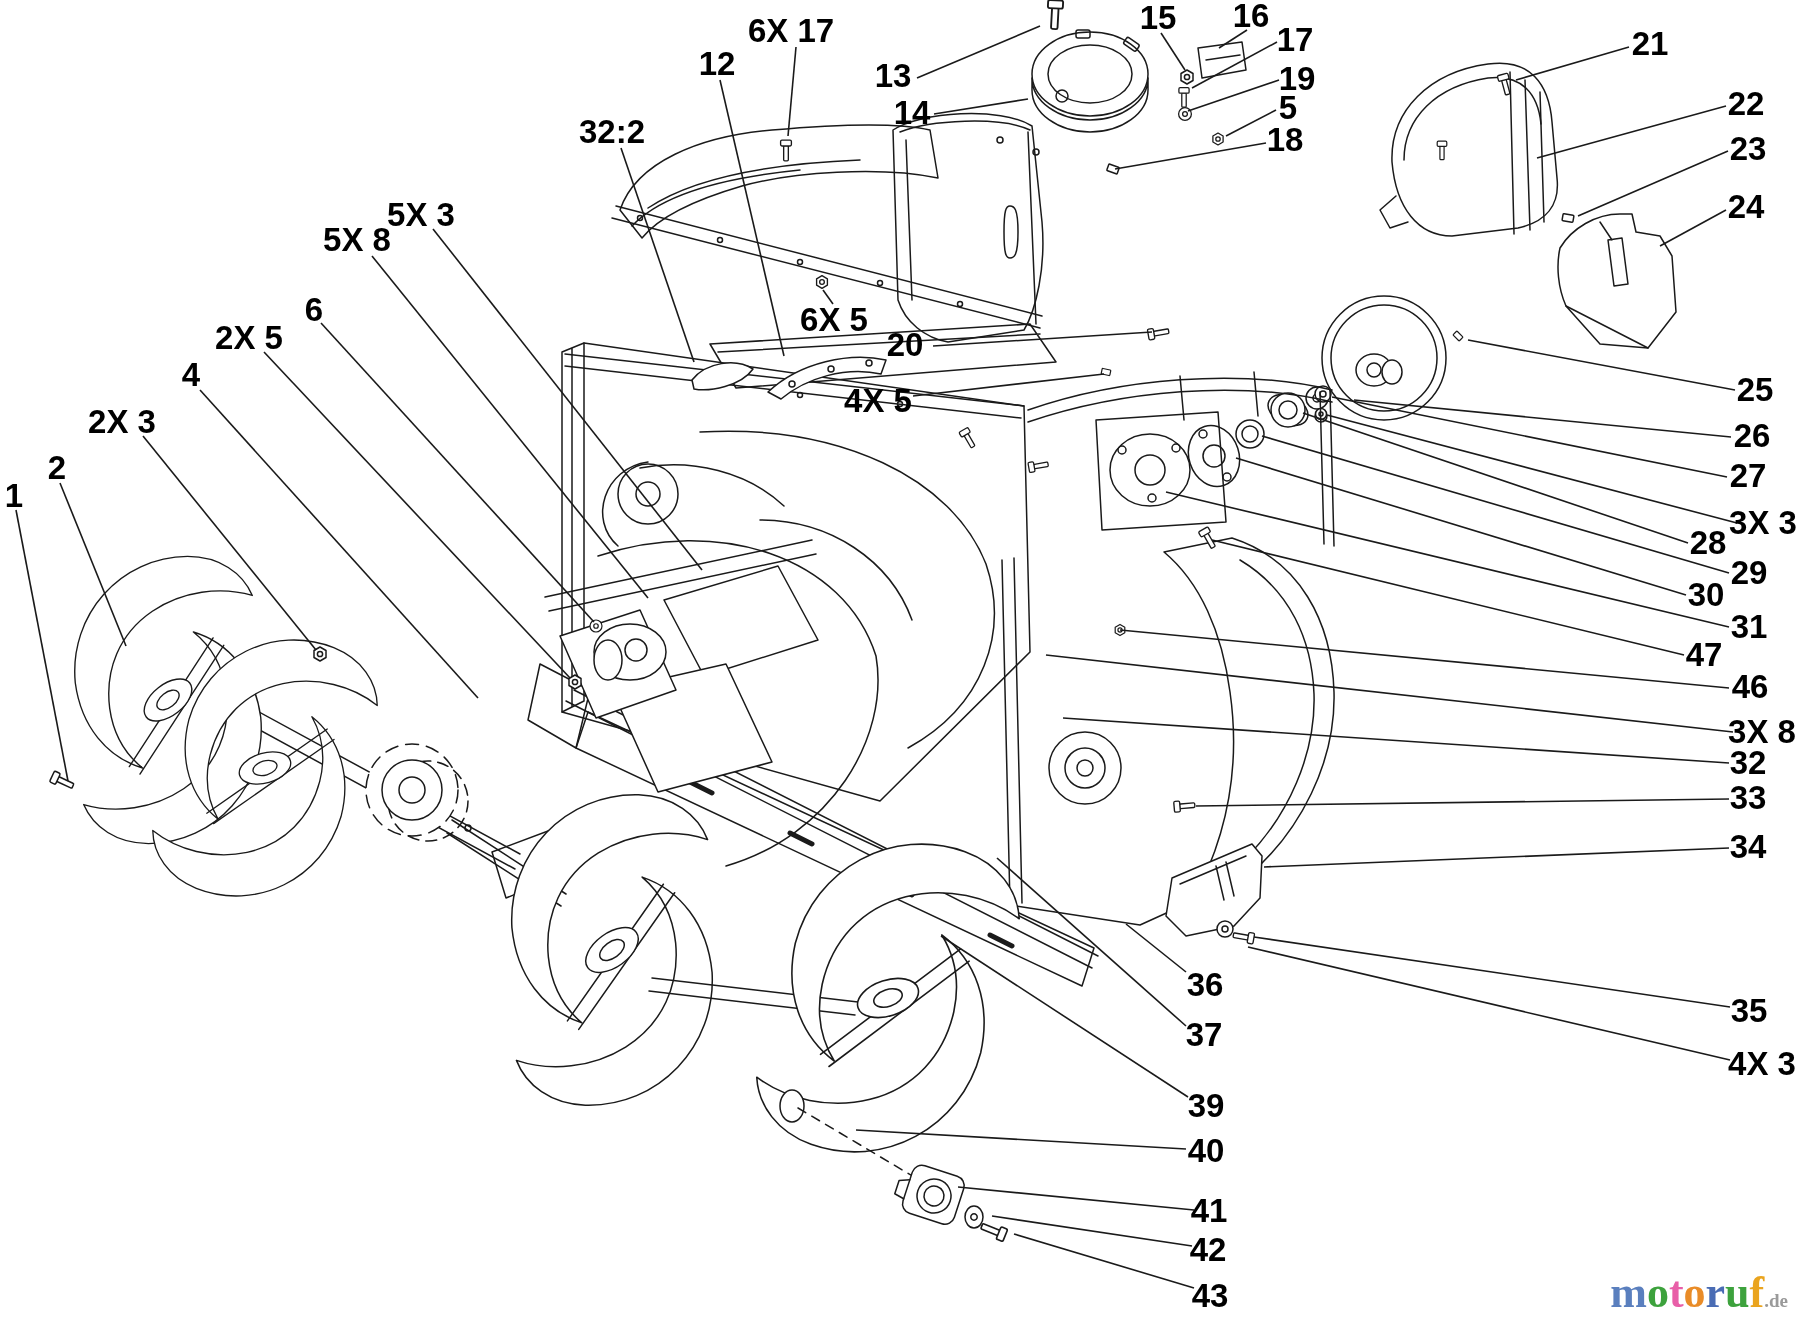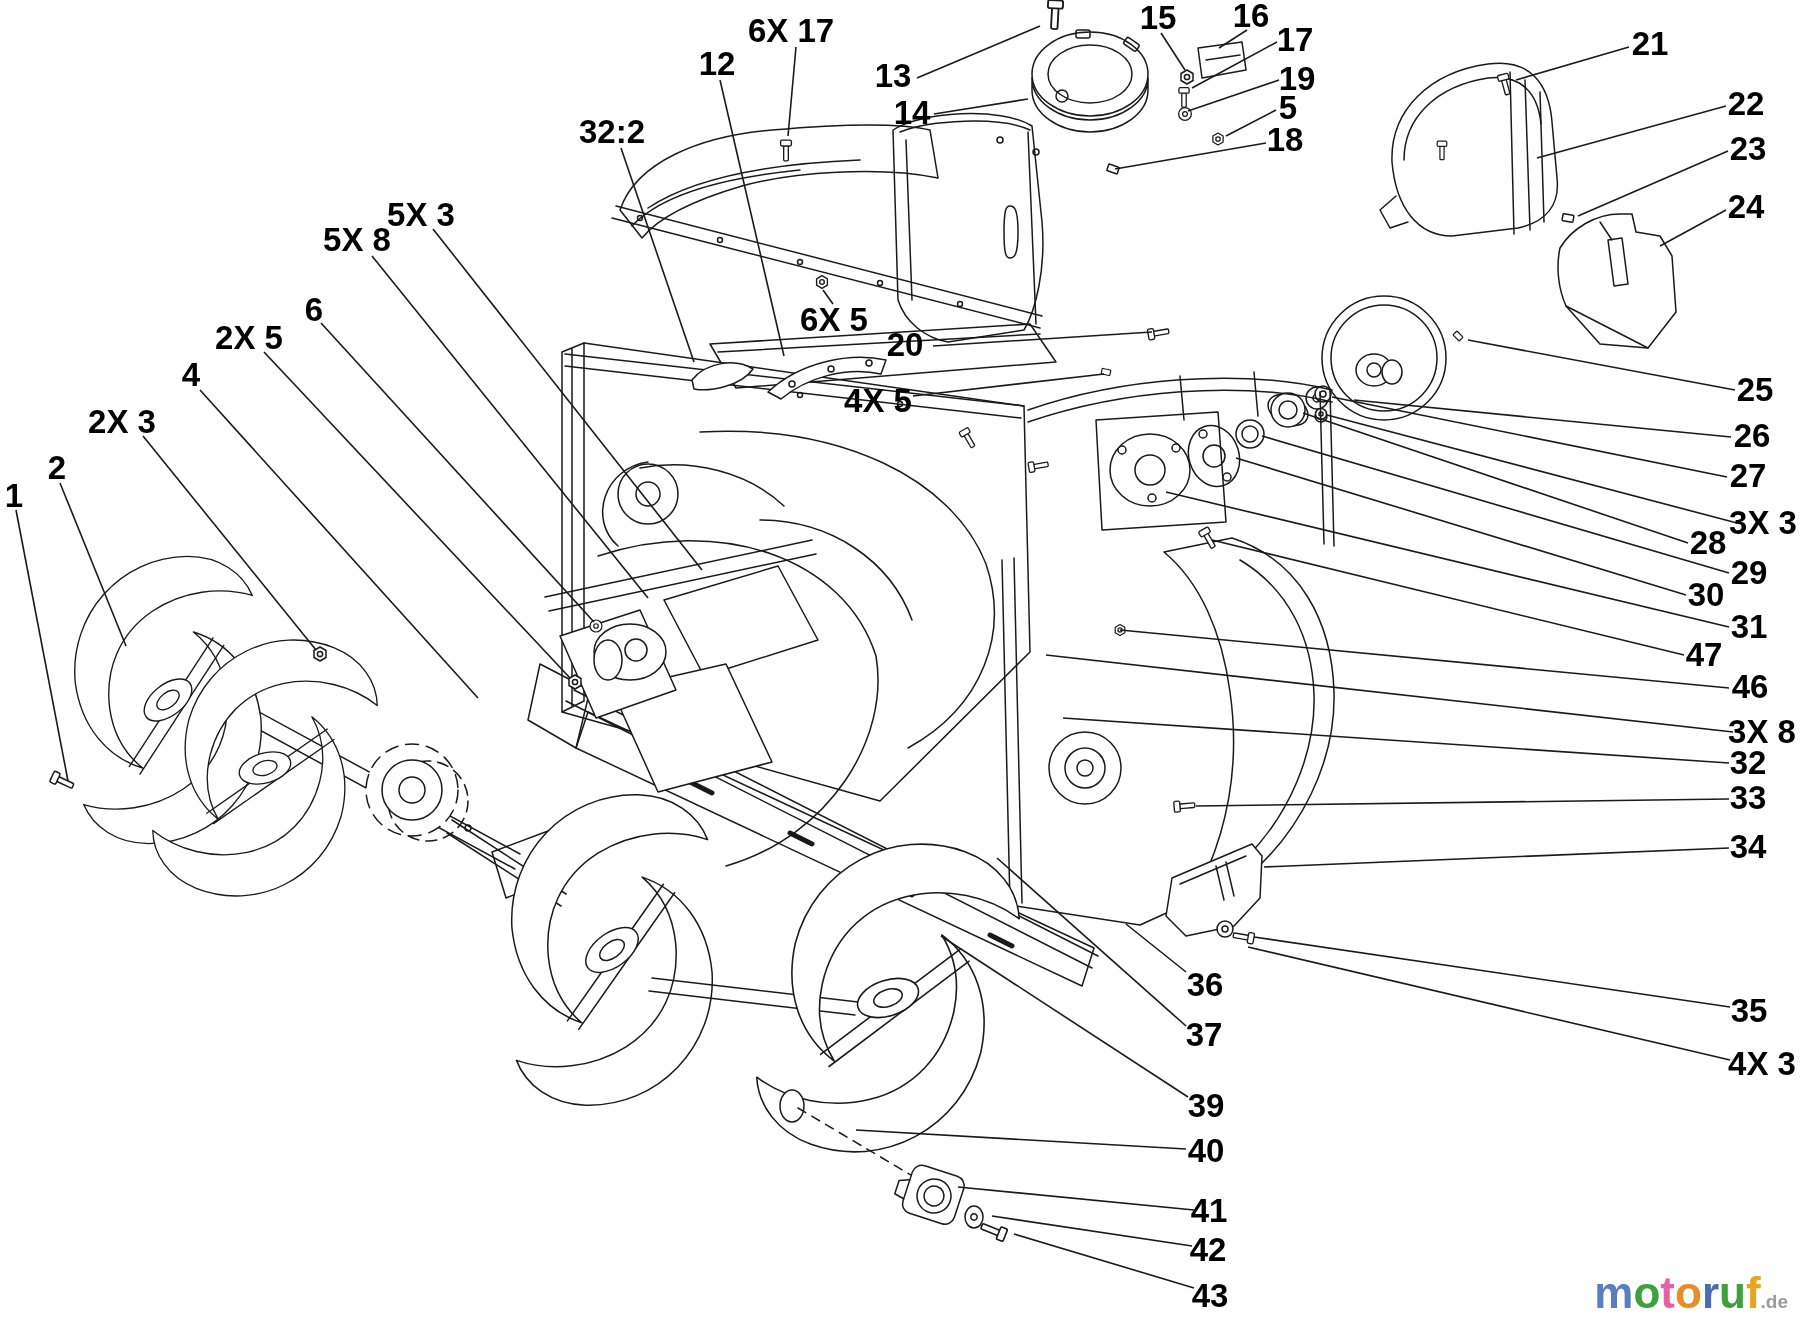--- a/index.html
+++ b/index.html
@@ -1,21 +1,21 @@
 <!DOCTYPE html>
 <html><head>
 <meta charset="utf-8">
 <style>
   html,body{margin:0;padding:0;background:#fff}
   .stage{position:relative;width:1800px;height:1321px;background:#fff;overflow:hidden;
          font-family:"Liberation Sans",sans-serif}
   .stage svg{position:absolute;left:0;top:0}
   #callout-layer text{font-family:"Liberation Sans",sans-serif;font-weight:bold;fill:#000}
   #callout-layer line{stroke:#1a1a1a;stroke-width:1.6}
-  .brand{position:absolute;right:12px;bottom:6px;font-family:Liberation Sans, sans-serif;
+  .brand{position:absolute;right:12px;bottom:6px;font-family:Liberation Serif, serif;
          font-weight:bold;font-size:44px;line-height:1;white-space:nowrap}
   .brand .tld{font-size:19px;font-weight:bold;vertical-align:baseline}
 </style>
 </head>
 <body>
 
 <div class="stage">
 <svg width="1800" height="1321" viewBox="0 0 1800 1321" xmlns="http://www.w3.org/2000/svg">
   <defs>
     <g id="rake">

